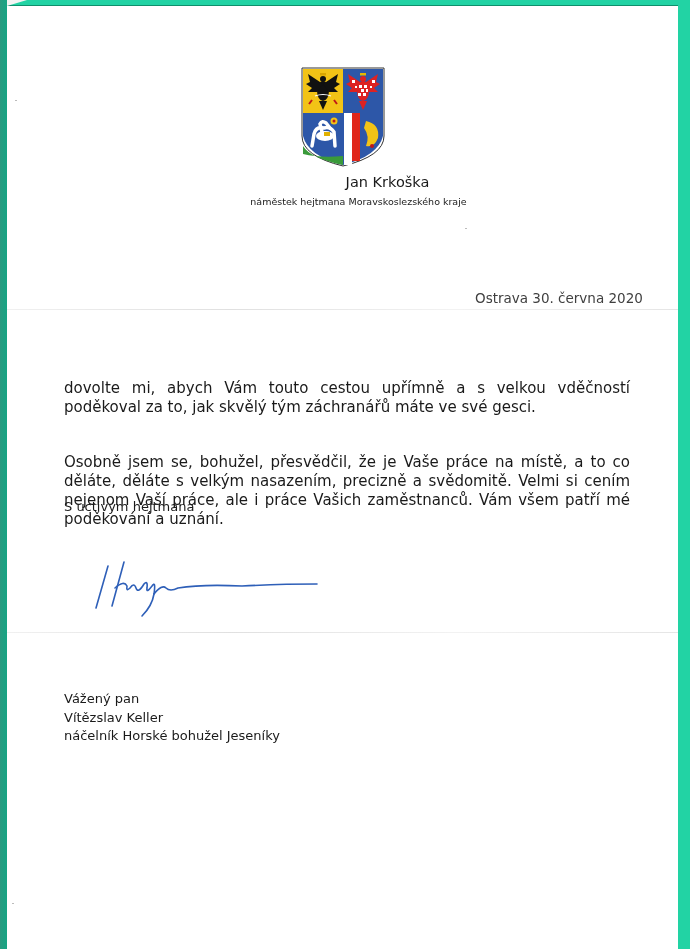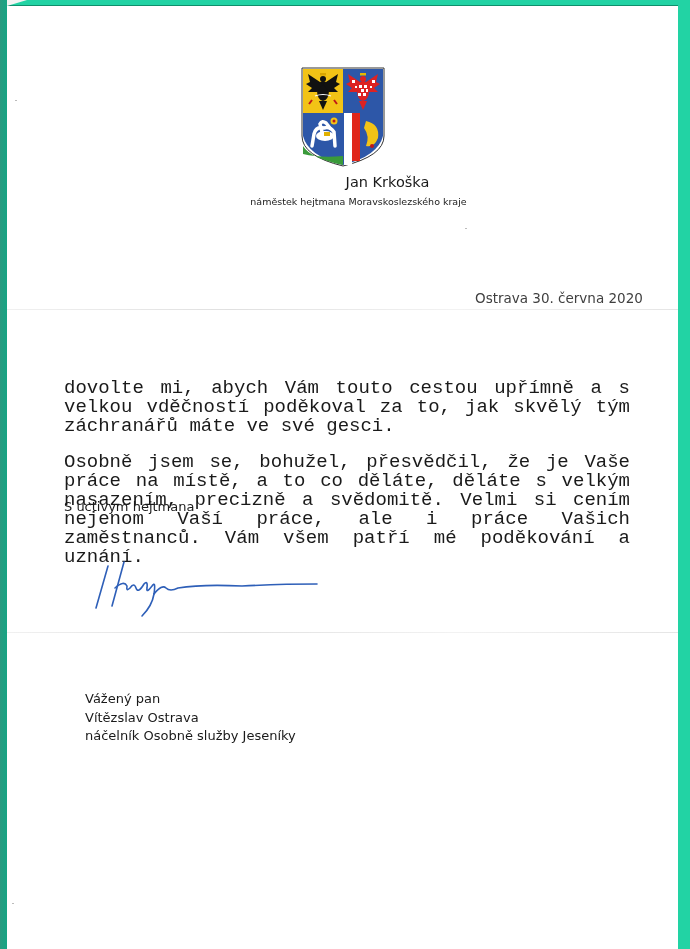--- a/index.html
+++ b/index.html
@@ -39,33 +39,33 @@
       text-align: center; font-size: 9.5px; color: #1a1a1a;
       padding-left: 32px; box-sizing: border-box;
     }
     .date {
       position: absolute; left: 468px; top: 284px; font-size: 13.5px; color: #404040;
     }
     .salutation {
       position: absolute; left: 57px; top: 339px; font-size: 14.5px; color: #1a1a1a;
     }
     .para {
-      position: absolute; left: 57px; width: 566px; font-size: 19px; line-height: 19px;
-      color: #1a1a1a; text-align: justify; margin: 0; font-family: Liberation Mono, monospace;
+      position: absolute; left: 57px; width: 566px; font-size: 15px; line-height: 19px;
+      color: #1a1a1a; text-align: justify; margin: 0;
     }
     .p1 { top: 373px; }
     .p2 { top: 425px; margin-top: 22px; }
     .closing {
       position: absolute; left: 57px; top: 493px; font-size: 13px; color: #1a1a1a;
     }
     .signature {
       position: absolute; left: 85px; top: 552px; width: 235px; height: 65px;
     }
     .recipient {
-      position: absolute; left: 57px; top: 684px; font-size: 13px; line-height: 18.5px; color: #1a1a1a; margin-left: 21px;
+      position: absolute; left: 57px; top: 684px; font-size: 13px; line-height: 18.5px; color: #1a1a1a;
     }
     .recipient div { white-space: nowrap; }
     .speck { position: absolute; width: 2px; height: 1px; background: #bbb; }
   </style>
 </head>
 <body>
 
 <div class="left-strip"></div>
 <div class="paper">
 
@@ -140,21 +140,21 @@
       <path d="M32 4 L20 48"></path>
       <path d="M23 30 Q32 22 35 28 Q34 34 38 30 Q42 24 44 30 Q46 36 52 26 Q56 22 55 30 Q54 36 60 28 Q64 22 62 36 Q60 48 50 58"></path>
       <path d="M62 36 Q70 26 74 30 Q78 34 86 30 Q110 26 150 28 Q190 26 225 26"></path>
     </g>
   </svg>
 
   <div class="fold" style="top:626px"></div>
 
   <div class="recipient">
     <div>Vážený pan</div>
-    <div>Vítězslav Ostrava</div>
-    <div>náčelník Osobně služby Jeseníky</div>
+    <div>Vítězslav Keller</div>
+    <div>náčelník Horské bohužel Jeseníky</div>
   </div>
 
   <div class="speck" style="left:458px;top:222px"></div>
   <div class="speck" style="left:8px;top:94px"></div>
   <div class="speck" style="left:5px;top:897px"></div>
 </div>
 <div class="top-corner"></div>
 
 </body></html>

